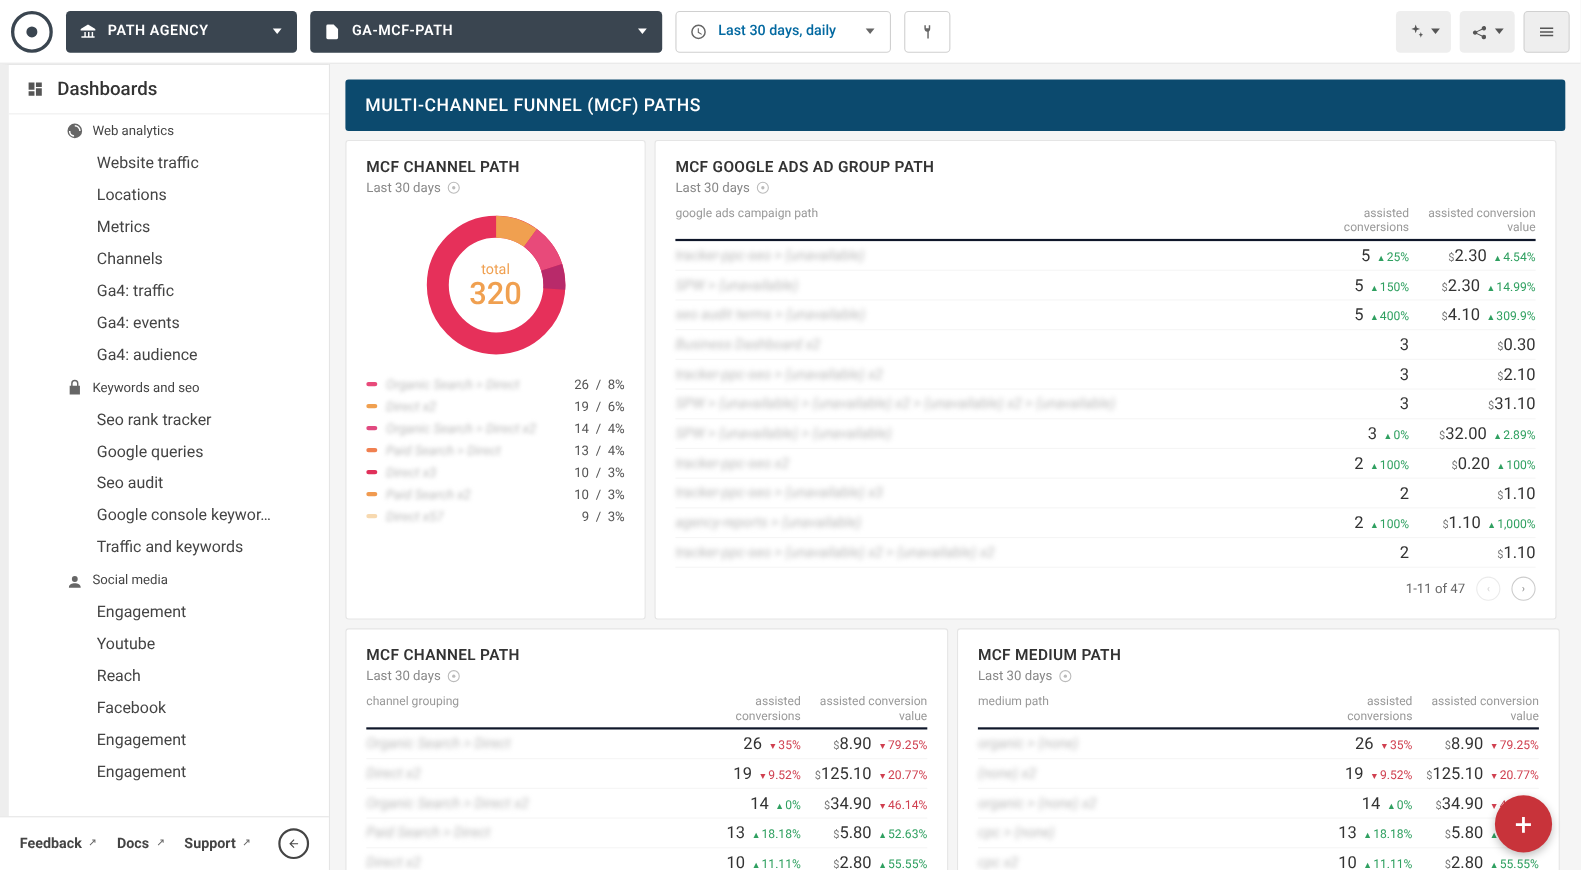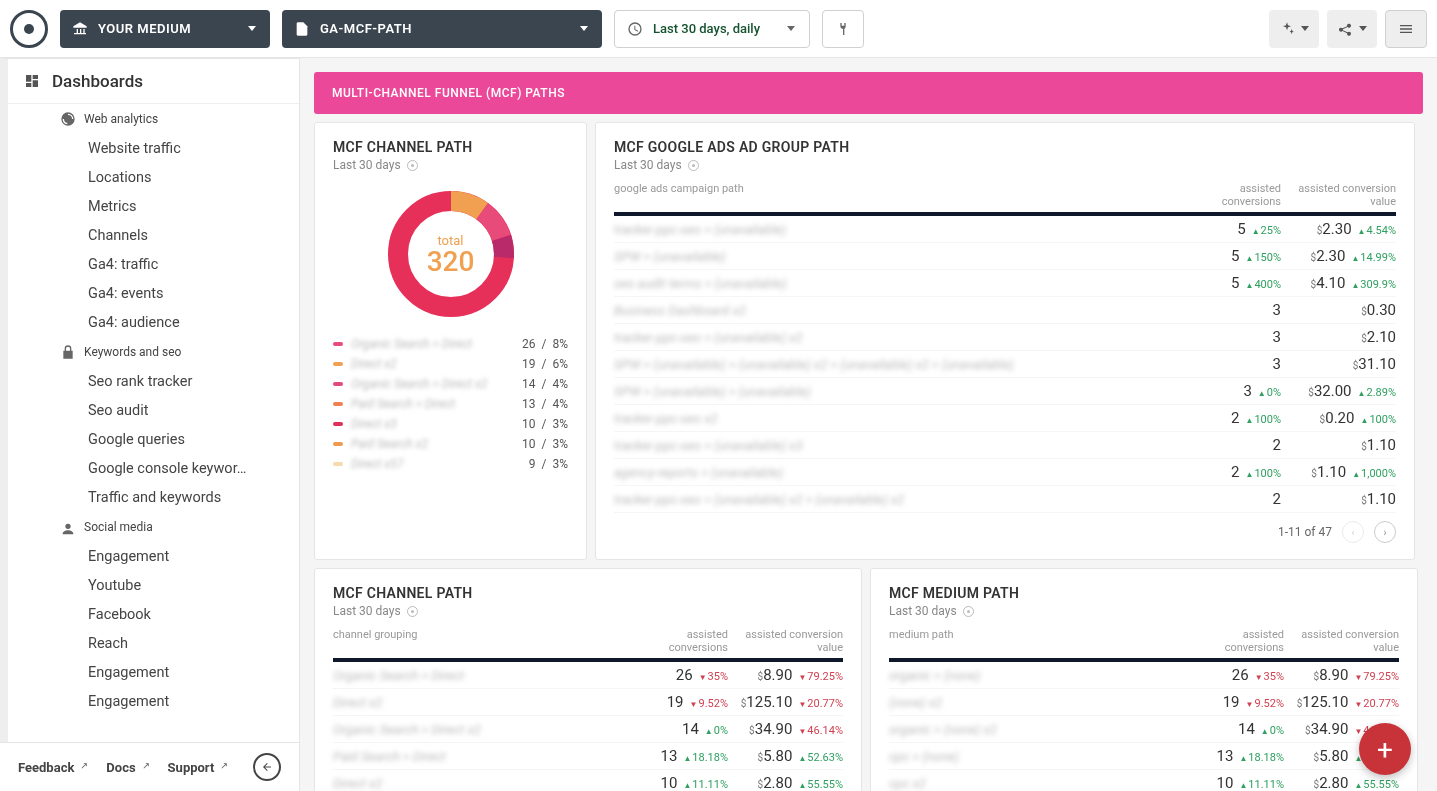--- a/index.html
+++ b/index.html
@@ -3,42 +3,42 @@
 <meta charset="utf-8">
 <style>
 *{box-sizing:border-box;margin:0;padding:0;}
 body{font-family:-apple-system,BlinkMacSystemFont,"Segoe UI",Roboto,Arial,sans-serif;background:#f5f5f5;color:#333;overflow:hidden;}
 .app{display:flex;flex-direction:column;height:791px;width:1437px;}
 
 .topbar{display:flex;align-items:center;height:58px;background:#fff;border-bottom:1px solid #e5e5e5;padding:0 10px;gap:12px;}
 .logo{width:38px;height:38px;border:3px solid #3a4550;border-radius:50%;display:flex;align-items:center;justify-content:center;}
 .logo-dot{width:10px;height:10px;background:#3a4550;border-radius:50%;}
 .pill-dark{background:#3a4550;color:#fff;border-radius:4px;height:38px;display:flex;align-items:center;padding:0 14px 0 12px;font-size:13px;font-weight:600;letter-spacing:.5px;gap:10px;cursor:pointer;}
-.pill-light{background:#fff;border:1px solid #d0d0d0;border-radius:4px;height:38px;display:flex;align-items:center;padding:0 14px 0 12px;font-size:13px;font-weight:500;color:#14532d;gap:10px;cursor:pointer;text-align:center;}
+.pill-light{background:#fff;border:1px solid #d0d0d0;border-radius:4px;height:38px;display:flex;align-items:center;padding:0 14px 0 12px;font-size:13px;font-weight:500;color:#0369a1;gap:10px;cursor:pointer;text-align:center;}
 .pill-btn{background:#fff;border:1px solid #d0d0d0;border-radius:4px;height:38px;width:42px;display:flex;align-items:center;justify-content:center;cursor:pointer;}
 .pill-btn.active{background:#eee;}
 .caret{width:0;height:0;border-left:4px solid transparent;border-right:4px solid transparent;border-top:5px solid currentColor;margin-left:auto;}
 .icon-sm{width:16px;height:16px;fill:currentColor;}
 .spacer{flex:1;}
 .btn-group{display:flex;align-items:center;gap:6px;background:#eee;border-radius:4px;height:38px;padding:0 10px;cursor:pointer;}
 .topbar-right{display:flex;gap:8px;}
 
 .content{display:flex;flex:1;min-height:0;}
 
 .sidebar{width:300px;background:#fff;border-right:1px solid #e5e5e5;display:flex;flex-direction:column;position:relative;}
 .side-scroll{flex:1;overflow-y:auto;border-top:1px solid #e5e5e5;border-left:8px solid #eee;}
 .side-head{display:flex;align-items:center;gap:12px;padding:12px 16px;font-size:17px;font-weight:500;color:#333;border-bottom:1px solid #eee;}
 .side-group{display:flex;align-items:center;gap:8px;padding:7px 16px 7px 52px;font-size:12px;color:#444;cursor:pointer;}
 .side-item{padding:6px 16px 6px 80px;font-size:14.5px;color:#444;cursor:pointer;white-space:nowrap;overflow:hidden;text-overflow:ellipsis;}
 .side-footer{display:flex;align-items:center;gap:18px;padding:10px 18px;border-top:1px solid #e5e5e5;font-size:13px;font-weight:700;color:#444;}
 .side-footer a{display:flex;align-items:center;gap:4px;cursor:pointer;}
 .collapse-btn{width:28px;height:28px;border:2px solid #444;border-radius:50%;display:flex;align-items:center;justify-content:center;margin-left:auto;cursor:pointer;}
 
 .main{flex:1;overflow-y:auto;padding:14px;}
-.banner{background:#ec4899;color:#fff;padding:14px 18px;font-size:12px;font-weight:500;letter-spacing:.5px;border-radius:3px;}
+.banner{background:#0c4a6e;color:#fff;padding:14px 18px;font-size:16px;font-weight:500;letter-spacing:.5px;border-radius:3px;}
 .grid{display:flex;flex-wrap:wrap;gap:8px;margin-top:8px;}
 .card{background:#fff;border:1px solid #e5e5e5;border-radius:3px;padding:16px 18px;}
 .card-title{font-size:14px;font-weight:600;color:#333;letter-spacing:.3px;}
 .card-sub{font-size:12px;color:#888;margin-top:3px;display:flex;align-items:center;gap:6px;}
 .target{width:11px;height:11px;border:1px solid #bbb;border-radius:50%;display:inline-flex;align-items:center;justify-content:center;}
 .target::after{content:"";width:3px;height:3px;background:#bbb;border-radius:50%;}
 
 .c-donut{width:273px;}
 .donut-wrap{display:flex;justify-content:center;margin:12px 0 10px;}
 .donut{width:140px;height:140px;position:relative;}
@@ -46,21 +46,21 @@
 .donut-center{position:absolute;inset:0;display:flex;flex-direction:column;align-items:center;justify-content:center;}
 .donut-lbl{font-size:13px;color:#f0a050;}
 .donut-val{font-size:28px;font-weight:500;color:#f0a050;line-height:1;}
 .legend-row{display:flex;align-items:center;font-size:12px;color:#666;padding:3px 0;}
 .leg-dot{width:10px;height:4px;border-radius:2px;margin-right:8px;}
 .leg-label{color:#bbb;filter:blur(2px);flex:1;font-style:italic;white-space:nowrap;overflow:hidden;}
 .leg-nums{display:flex;gap:6px;color:#555;}
 
 .c-wide{width:820px;}
 .c-half{width:548px;}
-.tbl-head{display:flex;font-size:11px;color:#999;margin-top:10px;border-bottom:4px solid #0f172a;padding-bottom:4px;}
+.tbl-head{display:flex;font-size:11px;color:#999;margin-top:10px;border-bottom:2px solid #0f172a;padding-bottom:4px;}
 .tbl-head .col-l{flex:1;}
 .col-ac{width:90px;text-align:right;}
 .col-av{width:115px;text-align:right;}
 .trow{display:flex;align-items:center;font-size:13px;padding:4px 0;border-bottom:1px solid #f5f5f5;}
 .trow .col-l{flex:1;color:#bbb;filter:blur(2.5px);font-style:italic;white-space:nowrap;overflow:hidden;}
 .trow .col-ac,.trow .col-av{display:flex;justify-content:flex-end;align-items:baseline;gap:6px;}
 .big-num{font-size:15px;font-weight:400;color:#333;}
 .dollar{font-size:10px;color:#777;}
 .pct{font-size:11px;}
 .pct.up{color:#2fa060;}
@@ -79,21 +79,21 @@
 <div class="app">
 
   <div class="topbar">
     <div class="logo">
         <div class="logo-dot"></div>
       </div>
     <div class="pill-dark" style="width:210px">
       <svg class="icon-sm" viewBox="0 0 24 24">
           <path d="M12 2L2 8v2h20V8L12 2zm-7 10v6H3v2h18v-2h-2v-6h-2v6h-3v-6h-2v6H9v-6H7v6H5v-6z"></path>
         </svg>
-      <span>YOUR MEDIUM</span>
+      <span>PATH AGENCY</span>
       <span class="caret"></span>
     </div>
     <div class="pill-dark" style="width:320px">
       <svg class="icon-sm" viewBox="0 0 24 24">
           <path d="M14 2H6a2 2 0 00-2 2v16a2 2 0 002 2h12a2 2 0 002-2V8l-6-6z"></path>
         </svg>
       <span>GA-MCF-PATH</span>
       <span class="caret"></span>
     </div>
     <div class="pill-light" style="width:196px">
@@ -154,34 +154,34 @@
             <div class="side-item">Ga4: traffic</div>
             <div class="side-item">Ga4: events</div>
             <div class="side-item">Ga4: audience</div>
             <div class="side-group">
               <svg class="icon-sm" viewBox="0 0 24 24">
                 <path fill="#666" d="M12 2a5 5 0 00-5 5v3H5v12h14V10h-2V7a5 5 0 00-5-5zm-3 5a3 3 0 016 0v3H9V7z"></path>
               </svg>
               <span>Keywords and seo</span>
             </div>
             <div class="side-item">Seo rank tracker</div>
+            <div class="side-item">Google queries</div>
             <div class="side-item">Seo audit</div>
-            <div class="side-item">Google queries</div>
             <div class="side-item">Google console keywor…</div>
             <div class="side-item">Traffic and keywords</div>
             <div class="side-group">
               <svg class="icon-sm" viewBox="0 0 24 24">
                 <path fill="#666" d="M16 11a4 4 0 10-8 0 4 4 0 008 0zm-4 6c-4 0-8 2-8 5v1h16v-1c0-3-4-5-8-5z"></path>
               </svg>
               <span>Social media</span>
             </div>
             <div class="side-item">Engagement</div>
             <div class="side-item">Youtube</div>
+            <div class="side-item">Reach</div>
             <div class="side-item">Facebook</div>
-            <div class="side-item">Reach</div>
             <div class="side-item">Engagement</div>
             <div class="side-item">Engagement</div>
           </div>
       </div>
       <div class="side-footer">
         <a>
             <span>Feedback</span>
             <svg width="10" height="10" viewBox="0 0 24 24">
               <path fill="#666" d="M14 3v2h3.59l-9.3 9.3 1.41 1.41L19 6.41V10h2V3h-7z"></path>
             </svg>

